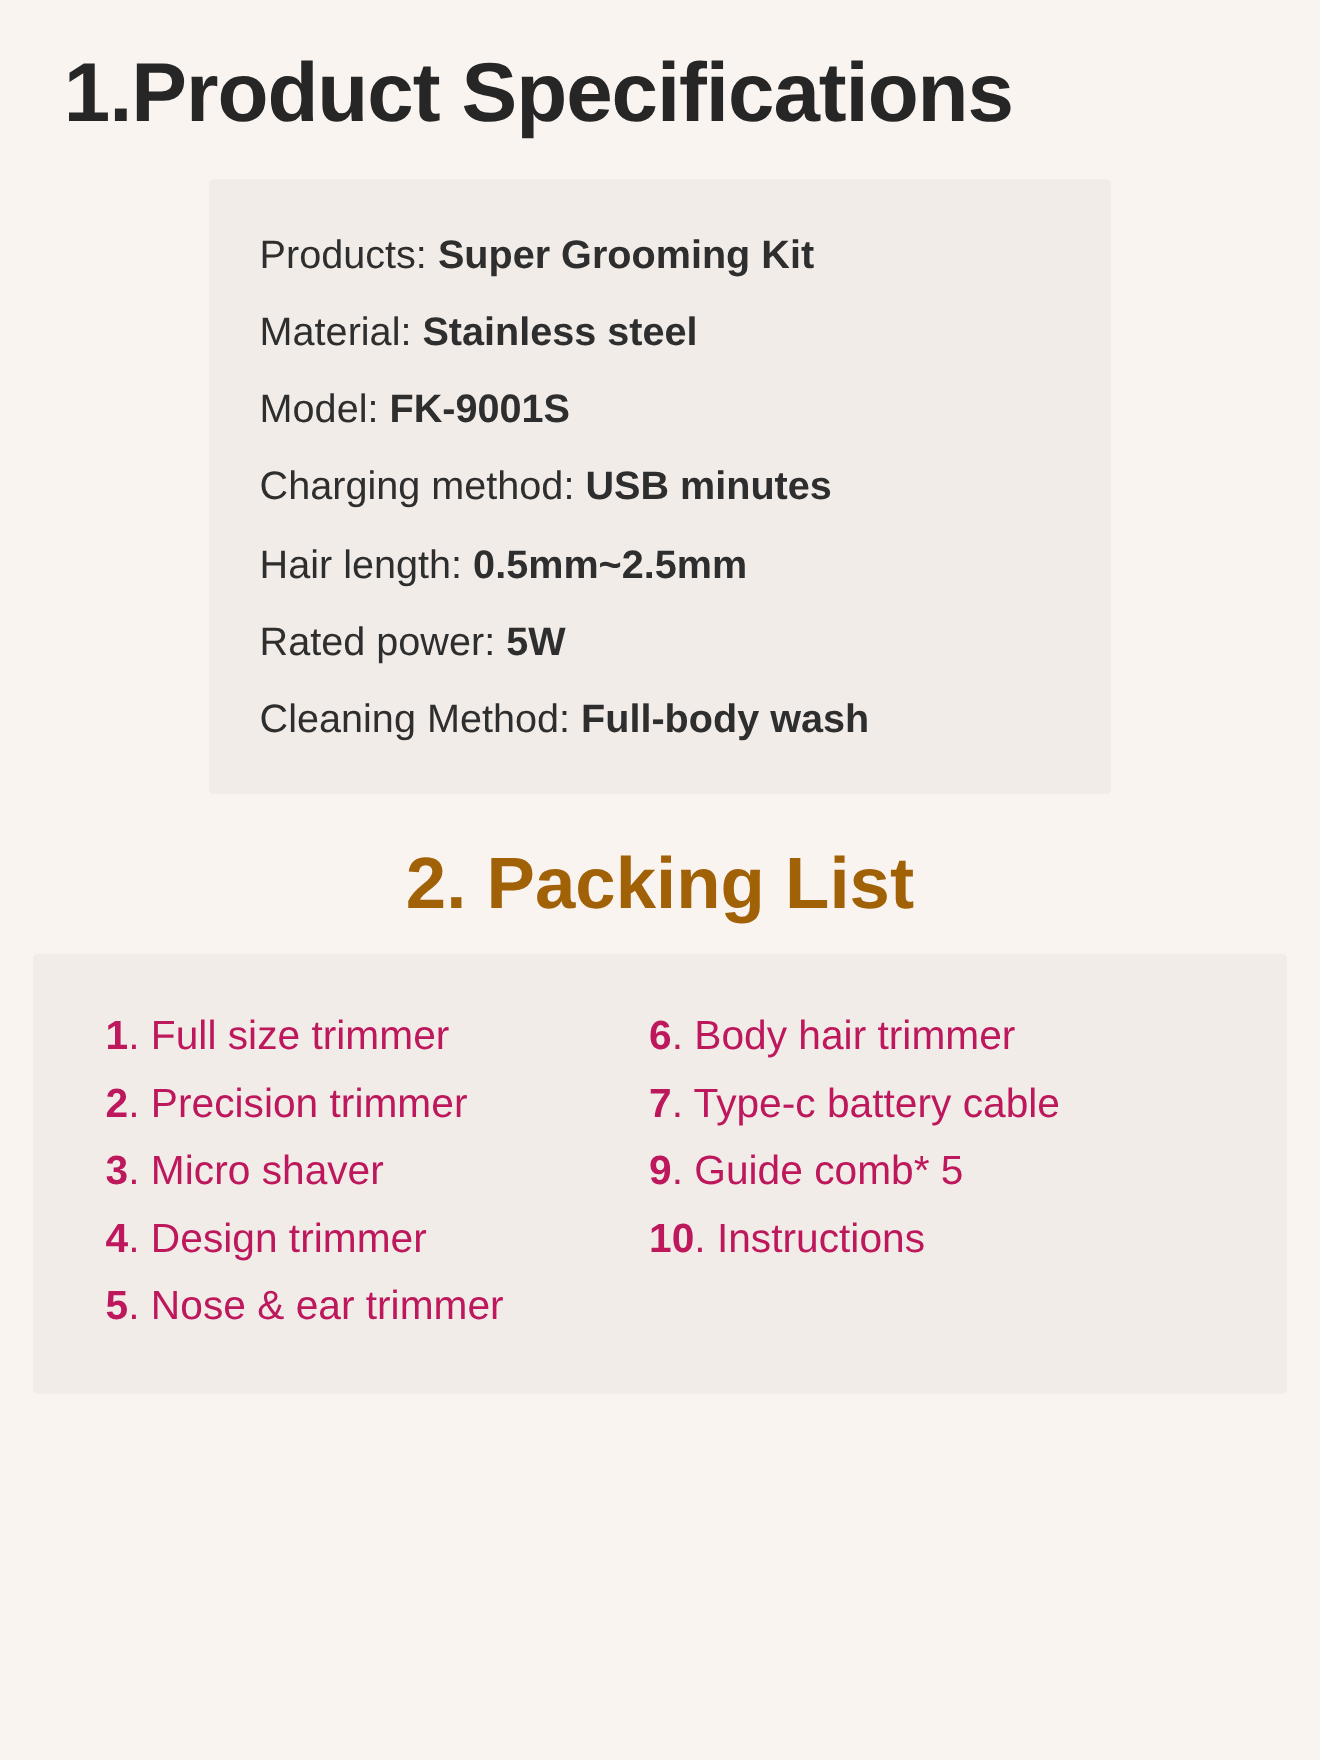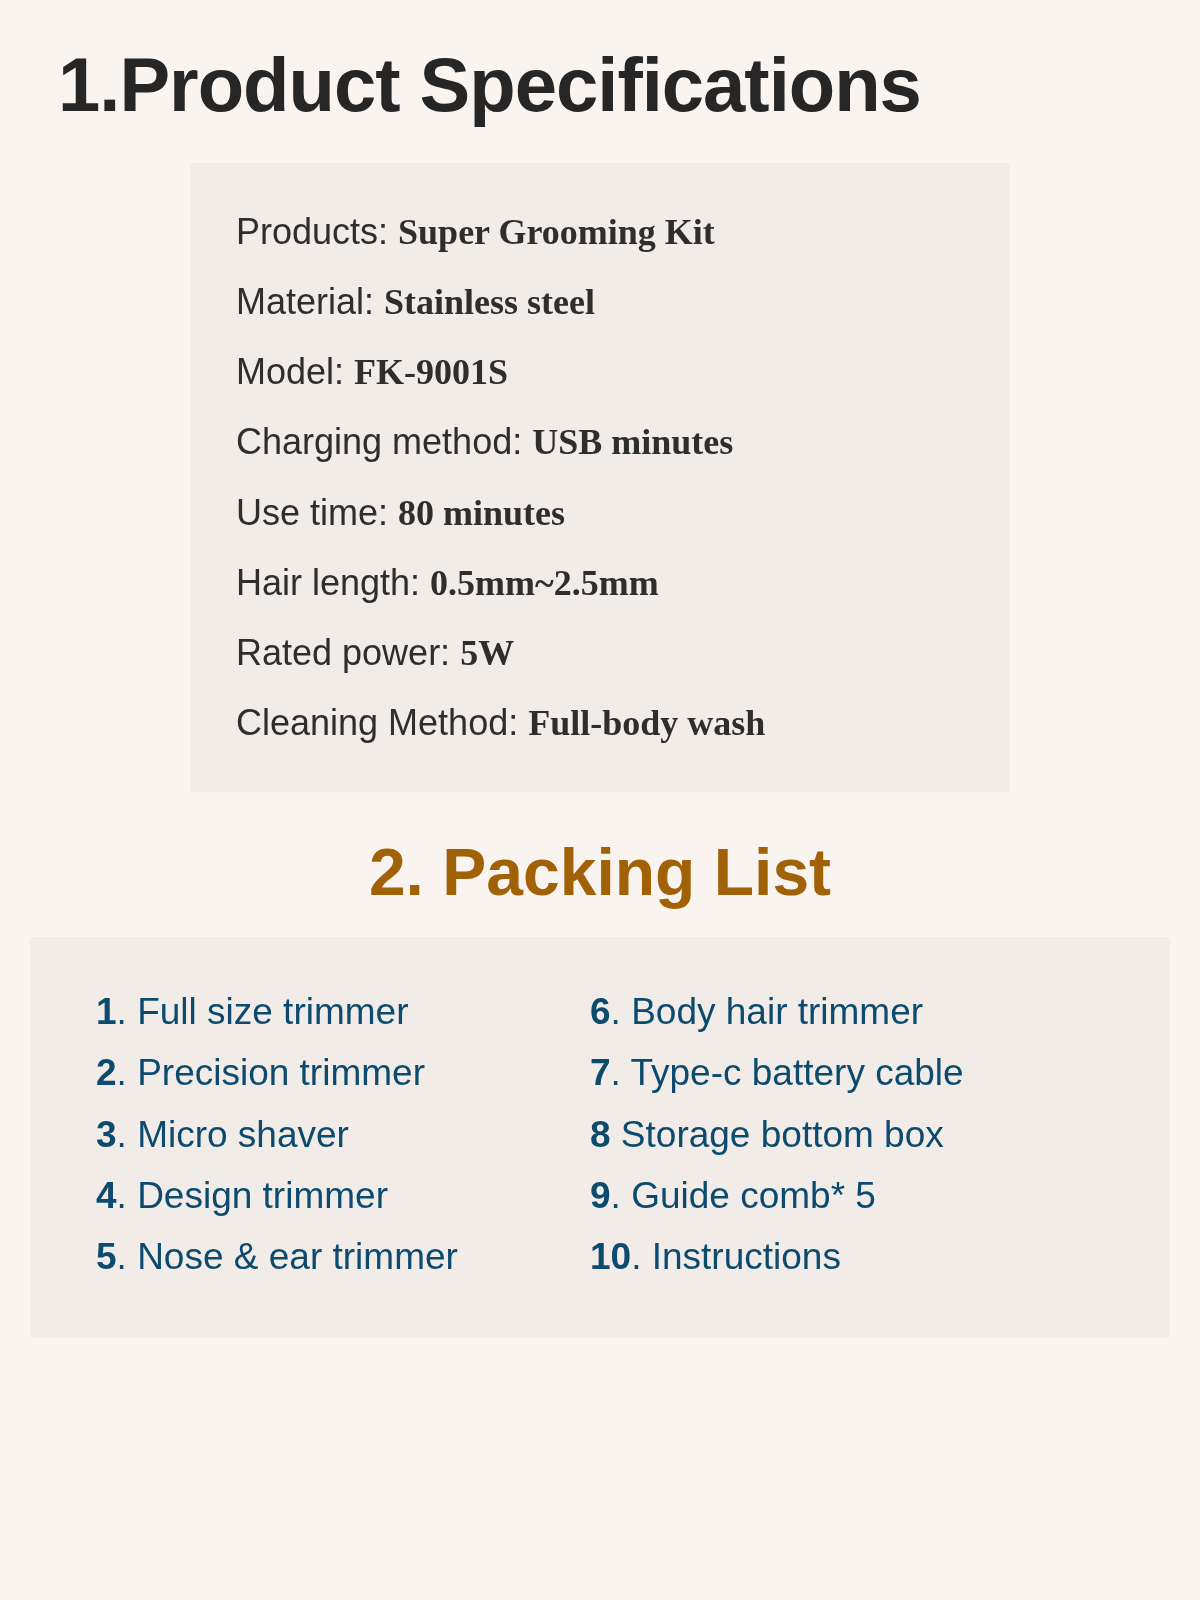--- a/index.html
+++ b/index.html
@@ -46,21 +46,20 @@
     font-size: 36px;
     line-height: 1.95;
     color: #2e2e2e;
     white-space: nowrap;
   }
   .spec-label {
     font-weight: normal;
   }
   .spec-value {
     font-weight: bold;
-    font-family: Liberation Serif, serif;
   }
 
   
   .section-title-2 {
     font-size: 66px;
     font-weight: bold;
     color: #a16207;
     text-align: center;
     margin: 44px 0 0 0;
     line-height: 1.1;
@@ -88,21 +87,21 @@
     box-sizing: border-box;
   }
   .packing-col.right {
     width: 560px;
     padding-left: 20px;
     box-sizing: border-box;
   }
   .pack-item {
     font-size: 37px;
     line-height: 1.55;
-    color: #0c4a6e;
+    color: #be185d;
     white-space: nowrap;
   }
   .pack-num {
     font-weight: bold;
   }
 </style>
 </head>
 <body>
 
 <div class="page">
@@ -115,23 +114,20 @@
       <span class="spec-label">Products: </span><span class="spec-value">Super Grooming Kit</span>
     </div>
     <div class="spec-row">
       <span class="spec-label">Material: </span><span class="spec-value">Stainless steel</span>
     </div>
     <div class="spec-row">
       <span class="spec-label">Model: </span><span class="spec-value">FK-9001S</span>
     </div>
     <div class="spec-row">
       <span class="spec-label">Charging method: </span><span class="spec-value">USB minutes</span>
-    </div>
-    <div class="spec-row">
-      <span class="spec-label">Use time: </span><span class="spec-value">80 minutes</span>
     </div>
     <div class="spec-row">
       <span class="spec-label">Hair length: </span><span class="spec-value">0.5mm~2.5mm</span>
     </div>
     <div class="spec-row">
       <span class="spec-label">Rated power: </span><span class="spec-value">5W</span>
     </div>
     <div class="spec-row">
       <span class="spec-label">Cleaning Method: </span><span class="spec-value">Full-body wash</span>
     </div>
@@ -161,23 +157,20 @@
     </div>
 
     <div class="packing-col right">
       <div class="pack-item">
         <span class="pack-num">6</span><span>. Body hair trimmer</span>
       </div>
       <div class="pack-item">
         <span class="pack-num">7</span><span>. Type-c battery cable</span>
       </div>
       <div class="pack-item">
-        <span class="pack-num">8</span><span> Storage bottom box</span>
-      </div>
-      <div class="pack-item">
         <span class="pack-num">9</span><span>. Guide comb* 5</span>
       </div>
       <div class="pack-item">
         <span class="pack-num">10</span><span>. Instructions</span>
       </div>
     </div>
 
   </div>
 
 </div>

